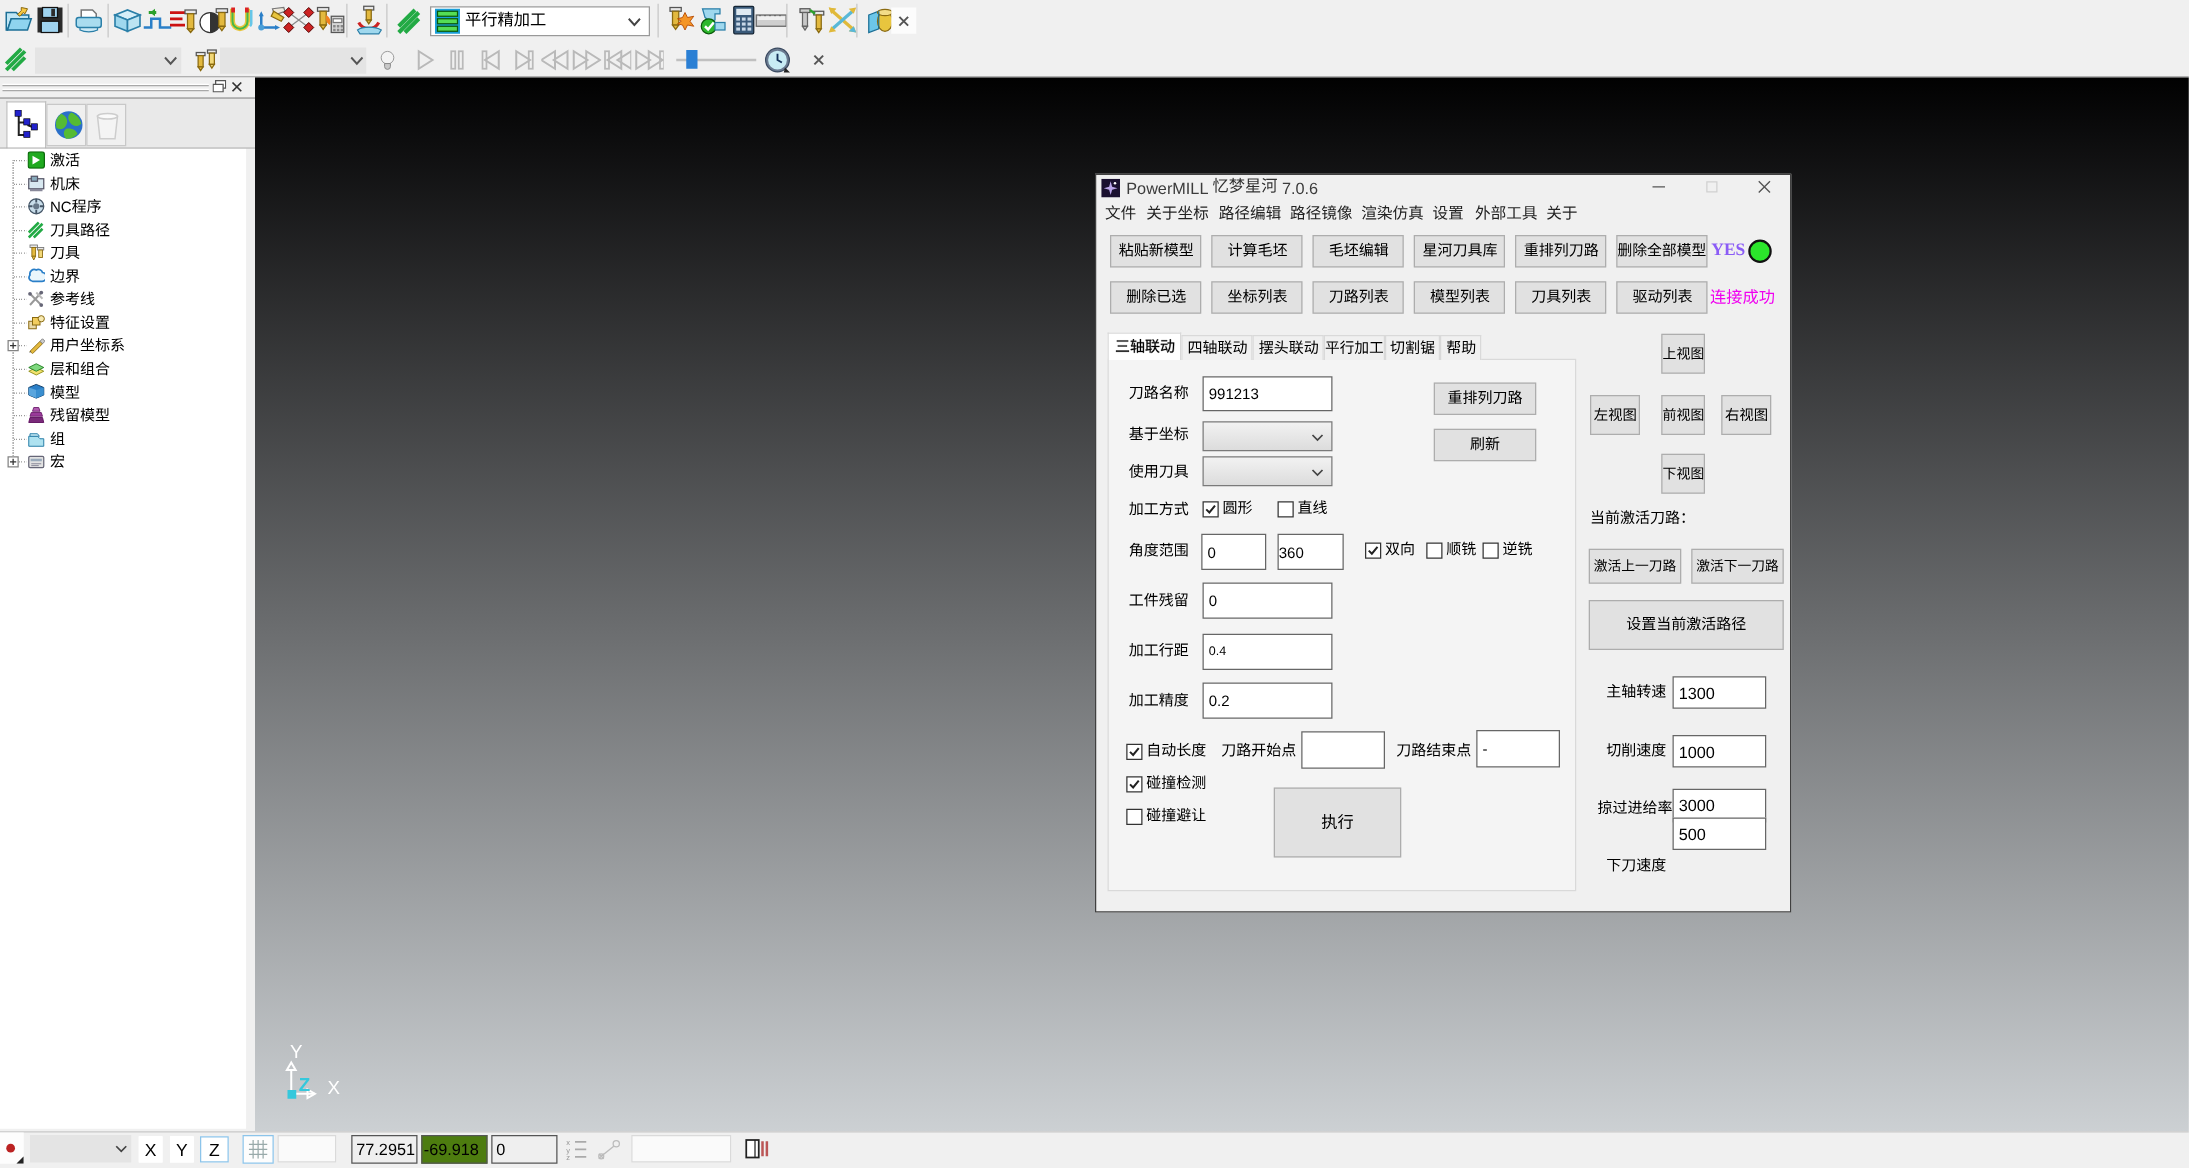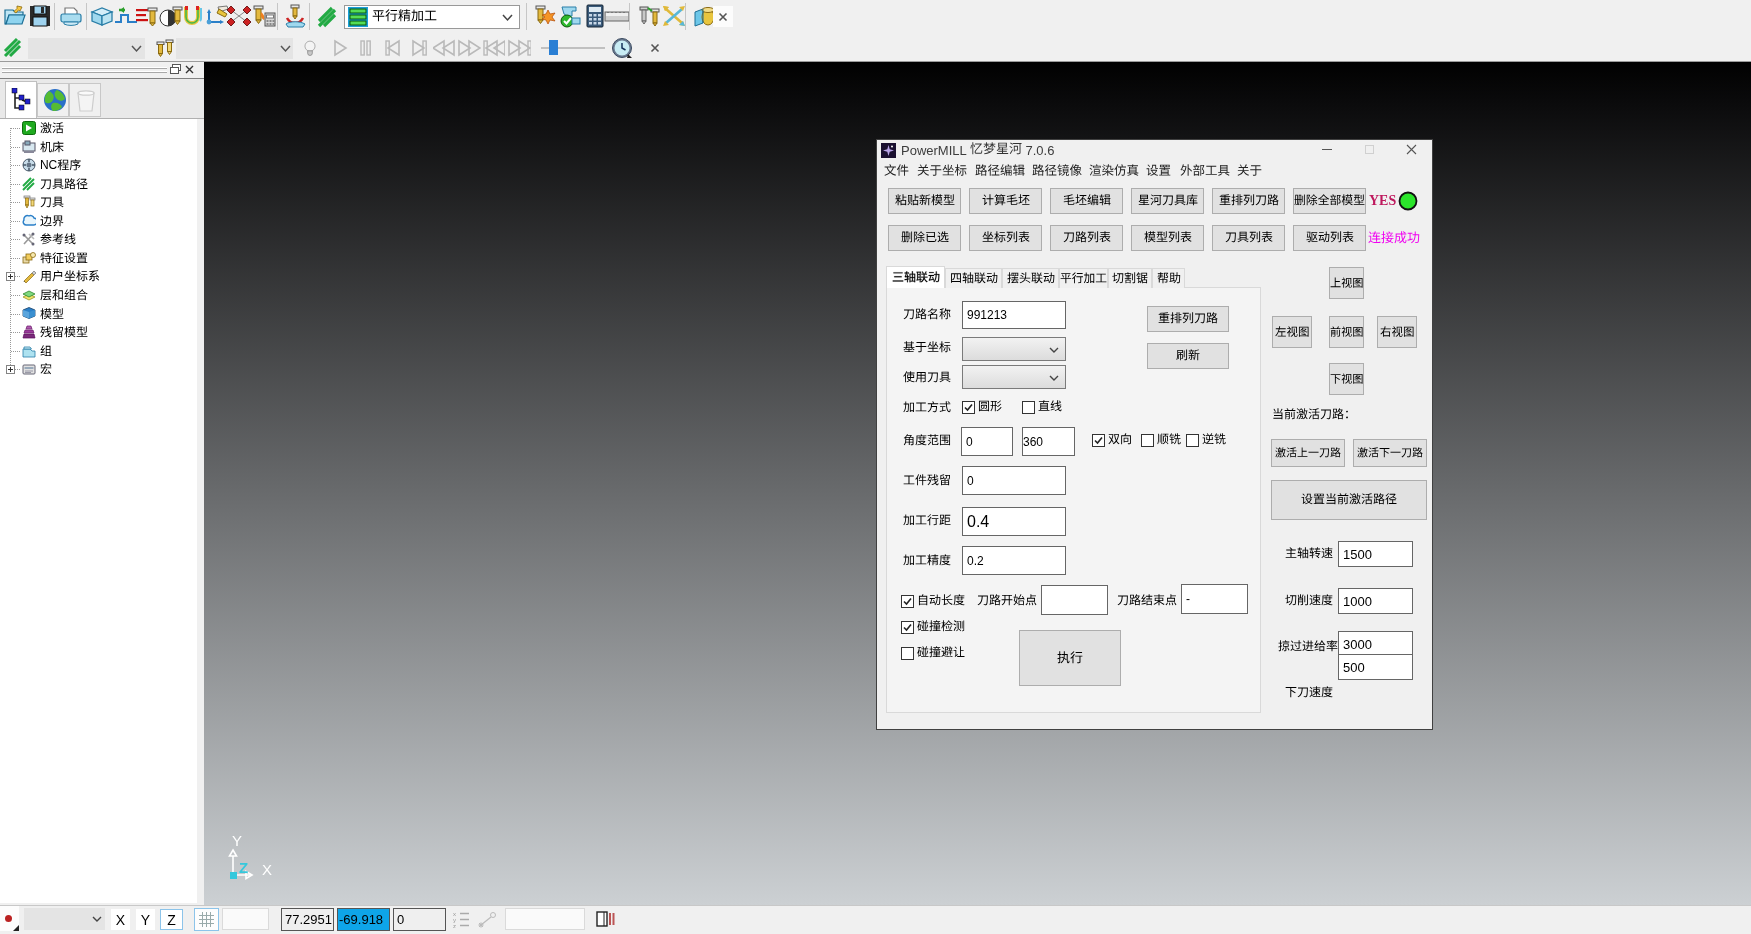--- a/index.html
+++ b/index.html
@@ -864,21 +864,21 @@
 <div class="btn" style="left:1293px;top:188px;width:73px;height:26px">
     <svg width="72" height="14" viewBox="0 0 72 14" style="display:block">
       <use href="#u5220" x="0" y="0" transform="translate(0.0,10.3) scale(0.0120)" fill="#000"></use>
       <use href="#u9664" x="0" y="0" transform="translate(12.0,10.3) scale(0.0120)" fill="#000"></use>
       <use href="#u5168" x="0" y="0" transform="translate(24.0,10.3) scale(0.0120)" fill="#000"></use>
       <use href="#u90E8" x="0" y="0" transform="translate(36.0,10.3) scale(0.0120)" fill="#000"></use>
       <use href="#u6A21" x="0" y="0" transform="translate(48.0,10.3) scale(0.0120)" fill="#000"></use>
       <use href="#u578B" x="0" y="0" transform="translate(60.0,10.3) scale(0.0120)" fill="#000"></use>
     </svg>
   </div>
-<div class="ab" style="left:1369px;top:193px;font-size:14px;font-weight:bold;color:#be185d;font-family:'Liberation Serif',serif">YES</div>
+<div class="ab" style="left:1369px;top:193px;font-size:14px;font-weight:bold;color:#8b5cf6;font-family:'Liberation Serif',serif">YES</div>
 <svg class="ab" style="left:1398px;top:191px" width="20" height="20">
     <circle cx="10" cy="10" r="8.5" fill="#2be52b" stroke="#111" stroke-width="1.8"></circle>
   </svg>
 <div class="btn" style="left:888px;top:225px;width:73px;height:26px">
     <svg width="48" height="14" viewBox="0 0 48 14" style="display:block">
       <use href="#u5220" x="0" y="0" transform="translate(0.0,10.3) scale(0.0120)" fill="#000"></use>
       <use href="#u9664" x="0" y="0" transform="translate(12.0,10.3) scale(0.0120)" fill="#000"></use>
       <use href="#u5DF2" x="0" y="0" transform="translate(24.0,10.3) scale(0.0120)" fill="#000"></use>
       <use href="#u9009" x="0" y="0" transform="translate(36.0,10.3) scale(0.0120)" fill="#000"></use>
     </svg>
@@ -1107,21 +1107,21 @@
   </div>
 <div class="ab cc" style="left:898px;top:508px;width:58px;height:26px">
     <svg width="48" height="14" viewBox="0 0 48 14" style="display:block">
       <use href="#u52A0" x="0" y="0" transform="translate(0.0,10.3) scale(0.0120)" fill="#000"></use>
       <use href="#u5DE5" x="0" y="0" transform="translate(12.0,10.3) scale(0.0120)" fill="#000"></use>
       <use href="#u884C" x="0" y="0" transform="translate(24.0,10.3) scale(0.0120)" fill="#000"></use>
       <use href="#u8DDD" x="0" y="0" transform="translate(36.0,10.3) scale(0.0120)" fill="#000"></use>
     </svg>
   </div>
 <div class="fld" style="left:962px;top:507px;width:104px;height:29px;border-color:#666;background:#fff;padding-left:4px">
-    <span style="font-size:16px">0.4</span>
+    <span style="font-size:10px">0.4</span>
   </div>
 <div class="ab cc" style="left:898px;top:548px;width:58px;height:26px">
     <svg width="48" height="14" viewBox="0 0 48 14" style="display:block">
       <use href="#u52A0" x="0" y="0" transform="translate(0.0,10.3) scale(0.0120)" fill="#000"></use>
       <use href="#u5DE5" x="0" y="0" transform="translate(12.0,10.3) scale(0.0120)" fill="#000"></use>
       <use href="#u7CBE" x="0" y="0" transform="translate(24.0,10.3) scale(0.0120)" fill="#000"></use>
       <use href="#u5EA6" x="0" y="0" transform="translate(36.0,10.3) scale(0.0120)" fill="#000"></use>
     </svg>
   </div>
 <div class="fld" style="left:962px;top:546px;width:104px;height:29px;border-color:#666;background:#fff;padding-left:4px">
@@ -1270,21 +1270,21 @@
   </div>
 <div class="ab" style="left:1285px;top:547px">
     <svg width="48" height="14" viewBox="0 0 48 14" style="display:block">
       <use href="#u4E3B" x="0" y="0" transform="translate(0.0,10.3) scale(0.0120)" fill="#000"></use>
       <use href="#u8F74" x="0" y="0" transform="translate(12.0,10.3) scale(0.0120)" fill="#000"></use>
       <use href="#u8F6C" x="0" y="0" transform="translate(24.0,10.3) scale(0.0120)" fill="#000"></use>
       <use href="#u901F" x="0" y="0" transform="translate(36.0,10.3) scale(0.0120)" fill="#000"></use>
     </svg>
   </div>
 <div class="fld" style="left:1338px;top:541px;width:75px;height:26px;border-color:#666;background:#fff;padding-left:4px">
-    <span style="font-size:13px">1500</span>
+    <span style="font-size:13px">1300</span>
   </div>
 <div class="ab" style="left:1285px;top:594px">
     <svg width="48" height="14" viewBox="0 0 48 14" style="display:block">
       <use href="#u5207" x="0" y="0" transform="translate(0.0,10.3) scale(0.0120)" fill="#000"></use>
       <use href="#u524A" x="0" y="0" transform="translate(12.0,10.3) scale(0.0120)" fill="#000"></use>
       <use href="#u901F" x="0" y="0" transform="translate(24.0,10.3) scale(0.0120)" fill="#000"></use>
       <use href="#u5EA6" x="0" y="0" transform="translate(36.0,10.3) scale(0.0120)" fill="#000"></use>
     </svg>
   </div>
 <div class="fld" style="left:1338px;top:588px;width:75px;height:26px;border-color:#666;background:#fff;padding-left:4px">
@@ -1330,21 +1330,21 @@
 <div class="ab cc" style="left:160px;top:909px;width:23px;height:21px;background:#fff;border:1px solid #8cc4ea;font-size:14px">Z</div>
 <div class="ab cc" style="left:194px;top:908px;width:25px;height:23px;background:#fdfdfd;border:1px solid #8cc4ea">
     <svg width="15" height="15">
       <g stroke="#9aa" stroke-width="1">
         <path d="M3.5 0v15M7.5 0v15M11.5 0v15M0 3.5h15M0 7.5h15M0 11.5h15"></path>
       </g>
     </svg>
   </div>
 <div class="ab" style="left:222px;top:908px;width:47px;height:22px;background:#fafafa;border:1px solid #dadada"></div>
 <div class="ab" style="left:281px;top:908px;width:53px;height:23px;background:#efefef;border:1px solid #555;font-size:13px;display:flex;align-items:center;padding-left:3px">77.2951</div>
-<div class="ab" style="left:337px;top:908px;width:53px;height:23px;background:#0ea5e9;border:1px solid #555;font-size:13px;display:flex;align-items:center;padding-left:1px">-69.918</div>
+<div class="ab" style="left:337px;top:908px;width:53px;height:23px;background:#4d7c0f;border:1px solid #555;font-size:13px;display:flex;align-items:center;padding-left:1px">-69.918</div>
 <div class="ab" style="left:393px;top:908px;width:53px;height:23px;background:#efefef;border:1px solid #555;font-size:13px;display:flex;align-items:center;padding-left:3px">0</div>
 <svg class="ab" style="left:452px;top:910px" width="19" height="19" viewBox="0 0 19 19">
     <g fill="#999" font-size="6" font-family="Liberation Sans">
       <text x="1" y="6">x</text>
       <text x="1" y="12">y</text>
       <text x="1" y="18">z</text>
     </g>
     <g stroke="#aaa" stroke-width="1.4">
       <path d="M8 3.5h9M8 9.5h9M8 15.5h9"></path>
     </g>

